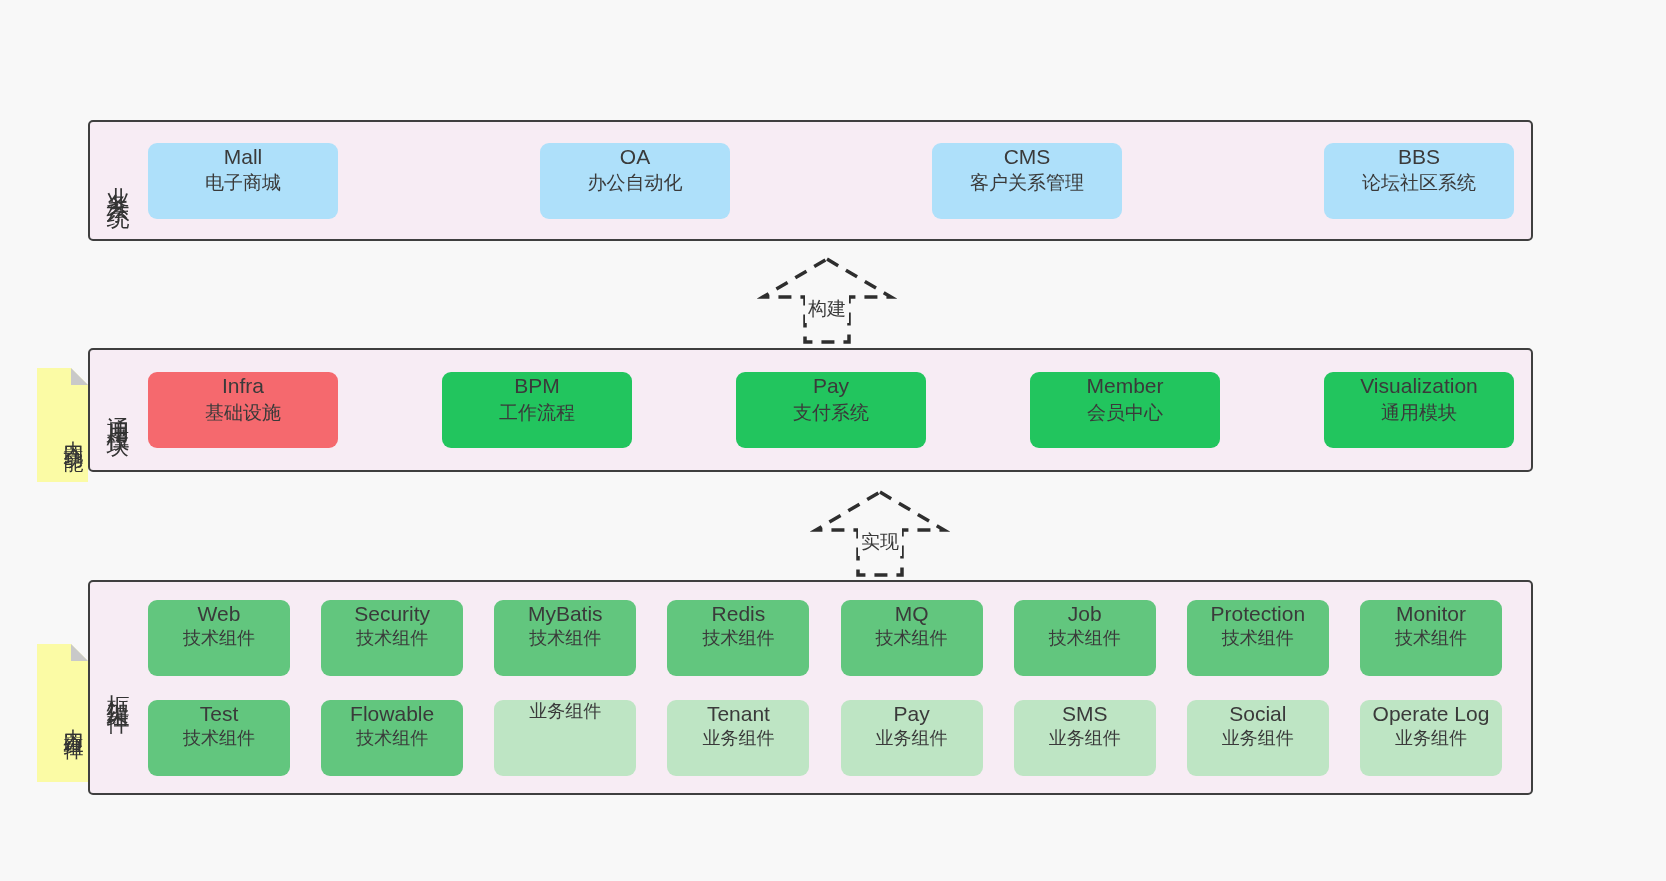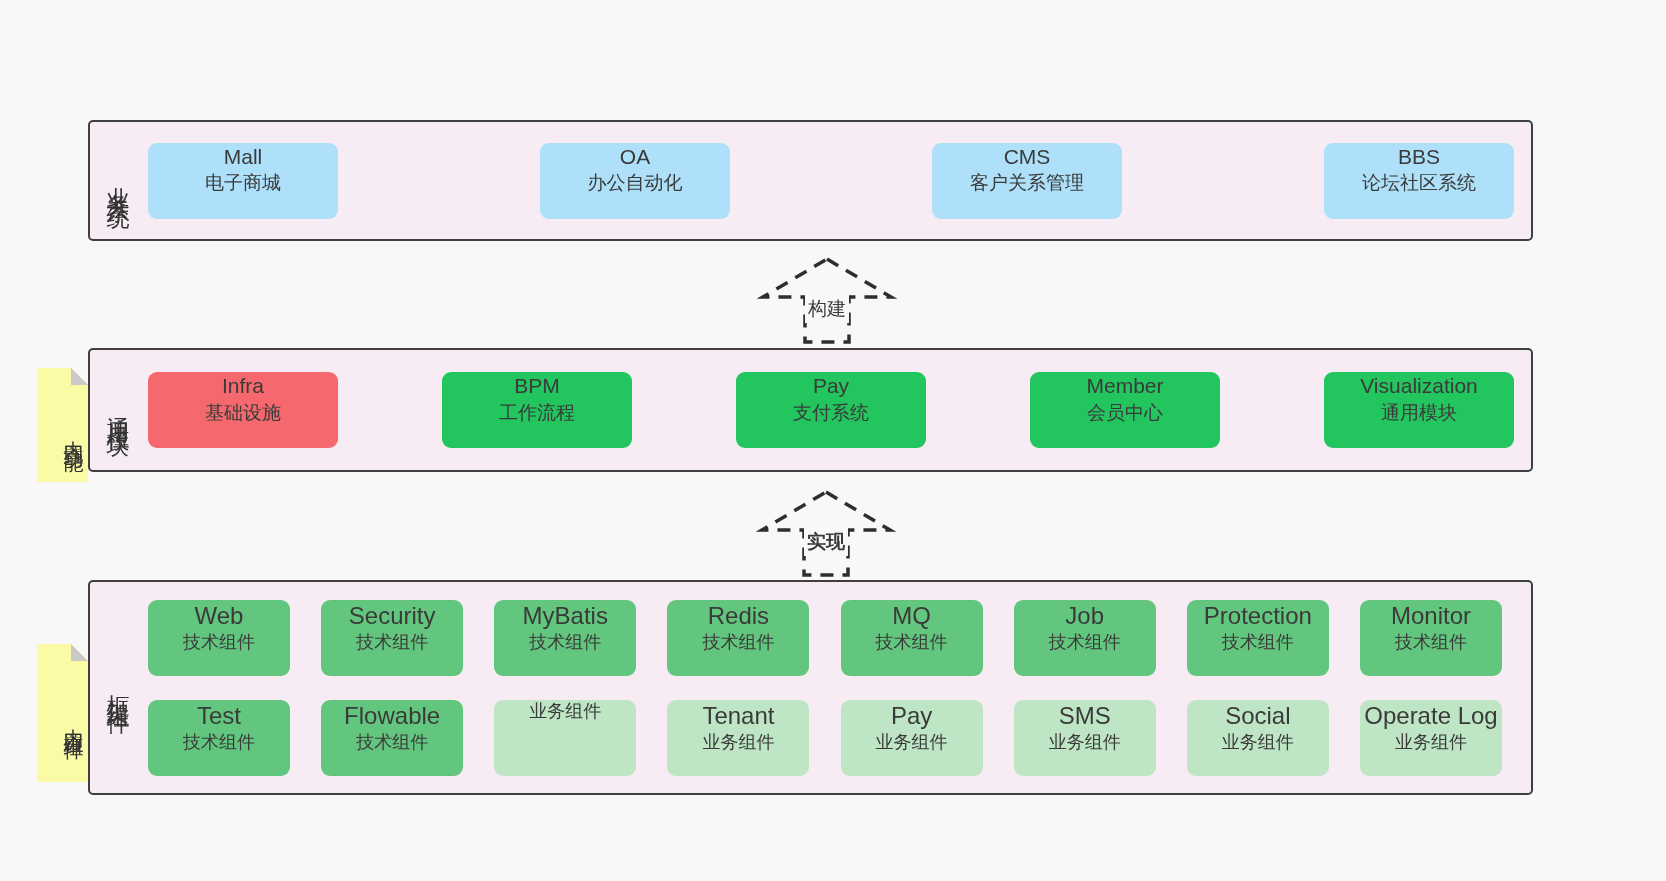--- a/index.html
+++ b/index.html
@@ -38,21 +38,21 @@
   
   .box {
     height: 76px; border-radius: 9px;
     display: flex; flex-direction: column; align-items: center; 
     text-align: center; line-height: 1.32;
   }
   .box-wide   { width: 190px; }
   .box-narrow { width: 142px; }
   .box .en { font-size: 21px; }
   .box .zh { font-size: 19px; }
-  .box-narrow .en { font-size: 24px; }
+  .box-narrow .en { font-size: 21px; }
   .box-narrow .zh { font-size: 18px; }
 
   .c-blue       { background: #aee0fa; }
   .c-red        { background: #f5696e; }
   .c-pink       { background: #22c55e; margin-left: 8px; }
   .c-green      { background: #62c67e; }
   .c-lightgreen { background: #bee5c4; }
 
   
   .note {
@@ -69,21 +69,21 @@
   .note-modules   { top: 368px; height: 114px; }
   .note-framework { top: 644px; height: 138px; }
   .note-fold {
     position: absolute; top: 0; right: 0; width: 17px; height: 17px;
     background: #c9c9c9; clip-path: polygon(0 0, 100% 100%, 0 100%);
   }
 
   
   .arrow { position: absolute; width: 140px; height: 90px; z-index: 3; }
   .arrow-build     { left: 757px; top: 255px; text-align: right; }
-  .arrow-implement { left: 756px; top: 488px; font-weight: bold; }
+  .arrow-implement { left: 810px; top: 488px; }
   .arrow svg { position: absolute; inset: 0; }
   .arrow-label {
     position: absolute; left: 50%; top: 40px; transform: translateX(-50%);
     background: #f8f8f8; font-size: 19px; color: #3a3a3a; padding: 1px 3px;
     white-space: nowrap;
   }
 </style>
 </head>
 <body>
 

